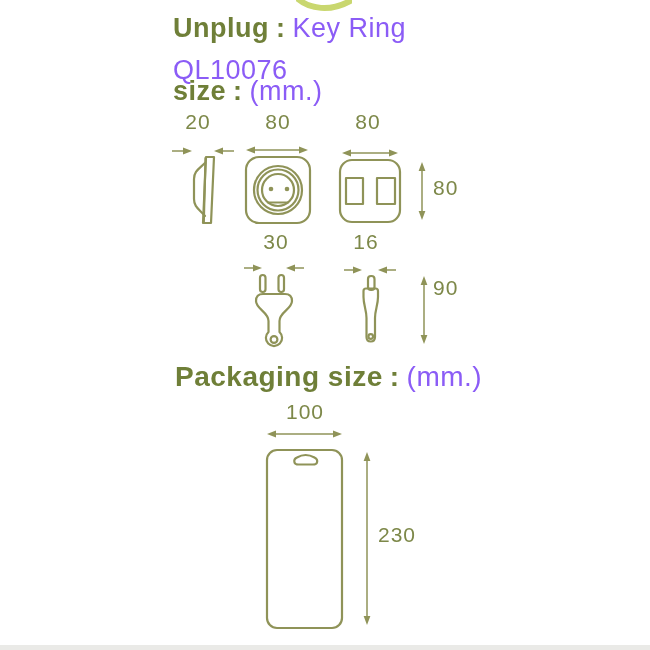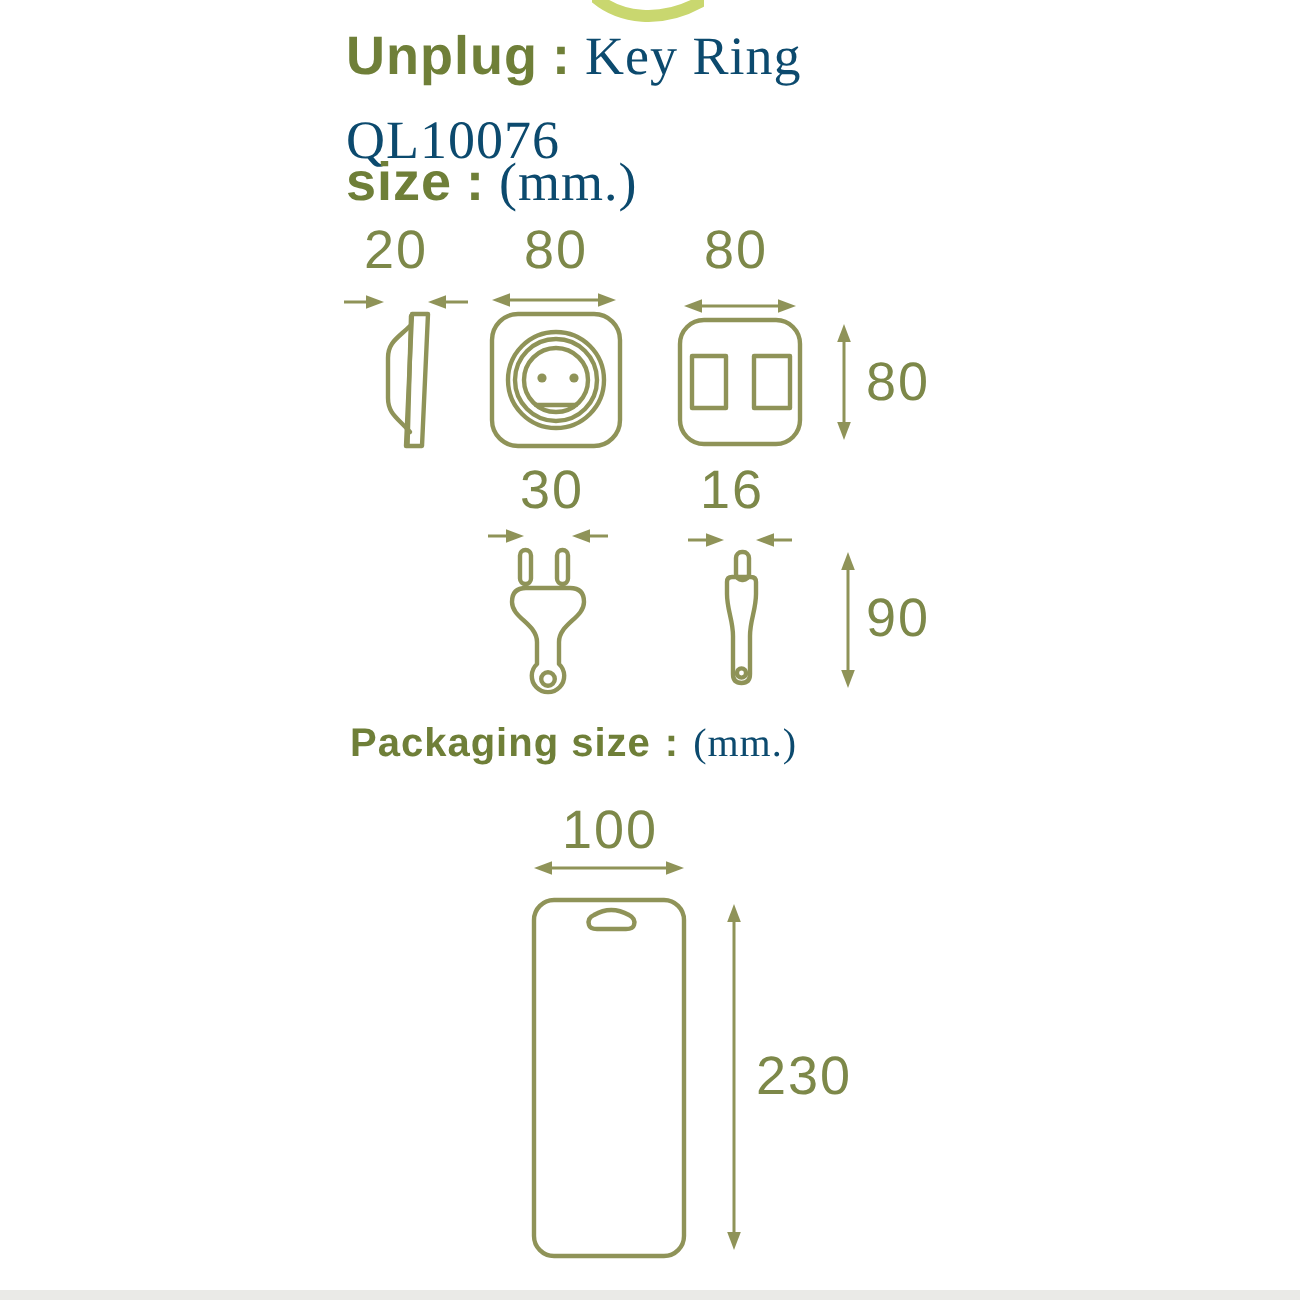--- a/index.html
+++ b/index.html
@@ -3,29 +3,29 @@
 <meta charset="utf-8">
 <style>
   html,body{margin:0;padding:0;}
   body{
     width:650px;height:650px;position:relative;overflow:hidden;
     background:#ffffff;
     font-family:"Liberation Sans", sans-serif;
   }
   .abs{position:absolute;}
   .t-bold{font-weight:bold;color:#6f7f38;margin-top:32px;}
-  .t-reg{font-weight:normal;color:#0c4a6e;font-family:Liberation Serif, serif;}
+  .t-reg{font-weight:normal;color:#8b5cf6;}
   .t-sep{font-weight:bold;color:#6f7f38;padding:0 7px;}
   .title-line{font-size:27px;letter-spacing:.5px;white-space:nowrap;}
   .dim{
-    font-size:27px;color:#7d8849;letter-spacing:1px;white-space:nowrap;
+    font-size:21px;color:#7d8849;letter-spacing:1px;white-space:nowrap;
     font-weight:normal;
   }
   .dim.center{transform:translateX(-50%);}
-  .pack-title{font-size:20px;letter-spacing:.5px;white-space:nowrap;}
+  .pack-title{font-size:28px;letter-spacing:.5px;white-space:nowrap;}
   svg{display:block;}
   .draw{stroke:#8f9358;fill:none;stroke-width:2.2;stroke-linejoin:round;stroke-linecap:round;}
   .dimline{stroke:#8f9358;fill:none;stroke-width:1.5;}
   .ah{fill:#8f9358;stroke:none;}
   .pin{fill:#8f9358;stroke:none;}
   .bottom-strip{left:0;bottom:0;width:650px;height:5px;background:#eaeae7;}
 </style>
 </head>
 <body>
 
@@ -40,21 +40,21 @@
 <div class="abs title-line" style="left:173px;top:76px;">
   <span class="t-bold">size</span><span class="t-sep">:</span><span class="t-reg">(mm.)</span>
 </div>
 
 <div class="abs dim center" style="left:198px;top:110px;">20</div>
 <div class="abs dim center" style="left:278px;top:110px;">80</div>
 <div class="abs dim center" style="left:368px;top:110px;">80</div>
 <div class="abs dim" style="left:433px;top:176px;">80</div>
 <div class="abs dim center" style="left:276px;top:230px;">30</div>
 <div class="abs dim center" style="left:366px;top:230px;">16</div>
-<div class="abs dim" style="left:433px;top:294px;text-align:center;">90</div>
+<div class="abs dim" style="left:433px;top:276px;text-align:center;">90</div>
 
 <div class="abs pack-title" style="left:175px;top:361px;">
   <span class="t-bold">Packaging size</span><span class="t-sep">:</span><span class="t-reg">(mm.)</span>
 </div>
 <div class="abs dim center" style="left:305px;top:400px;text-align:right;">100</div>
 <div class="abs dim" style="left:378px;top:523px;">230</div>
 
 <svg class="abs" style="left:0;top:0;" width="650" height="650" viewBox="0 0 650 650">
 
   <g>

